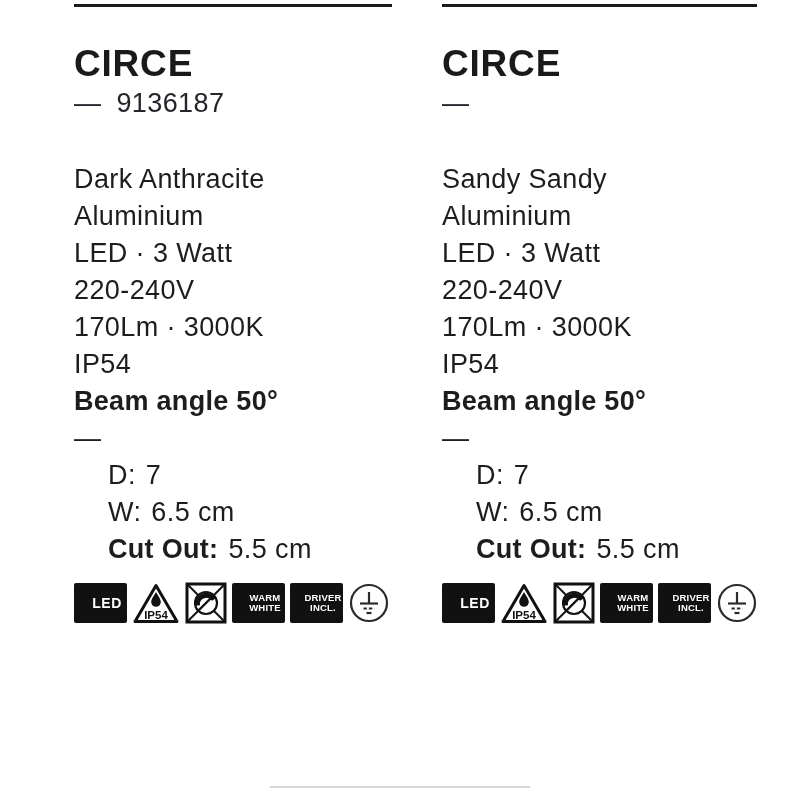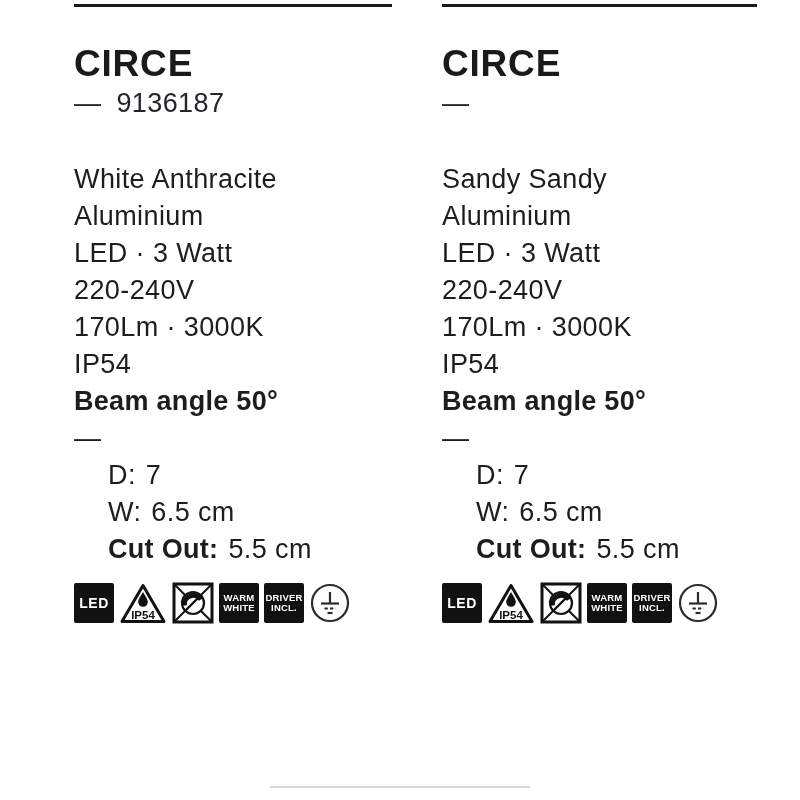--- a/index.html
+++ b/index.html
@@ -29,21 +29,21 @@
   .spec-line{white-space:nowrap;}
   .bold{font-weight:700;letter-spacing:0.3px;}
   .dim-row{white-space:nowrap;margin-left:34px;}
   .dim-label{margin-right:10px;}
   .icons{
     margin-top:13px;display:flex;align-items:center;gap:5px;height:44px;
   }
   .badge{
     width:40px;height:40px;background:#111111;border-radius:2px;
     display:flex;flex-direction:column;align-items:center;justify-content:center;
-    color:#ffffff;font-weight:700;text-align:center;flex:0 0 auto;
+    color:#ffffff;font-weight:700;text-align:center;flex:0 0 auto;padding-left:13px;
   }
   .badge .one{font-size:14px;letter-spacing:0.5px;}
   .badge .tiny{font-size:9.5px;line-height:10.5px;letter-spacing:0.2px;}
   .iconsvg{flex:0 0 auto;display:block;}
   .svgtext{
     font-family:"Liberation Sans", sans-serif;font-weight:700;
     fill:#111111;
   }
   .footer-rule{
     position:absolute;left:270px;top:786px;width:260px;height:2px;
@@ -54,21 +54,21 @@
 <body>
 
 <section class="col left">
   <div class="rule"></div>
   <h1 class="title">CIRCE</h1>
   <div class="article">
     <span>—</span>
     <span>9136187</span>
   </div>
   <div class="block">
-    <div class="spec-line">White Anthracite</div>
+    <div class="spec-line">Dark Anthracite</div>
     <div class="spec-line">Aluminium</div>
     <div class="spec-line">LED · 3 Watt</div>
     <div class="spec-line">220-240V</div>
     <div class="spec-line">170Lm · 3000K</div>
     <div class="spec-line">IP54</div>
     <div class="spec-line bold">Beam angle 50°</div>
     <div class="spec-line">—</div>
     <div class="dim-row"><span class="dim-label">D:</span><span>7</span></div>
     <div class="dim-row"><span class="dim-label">W:</span><span>6.5 cm</span></div>
     <div class="dim-row"><span class="dim-label bold">Cut Out:</span><span>5.5 cm</span></div>

